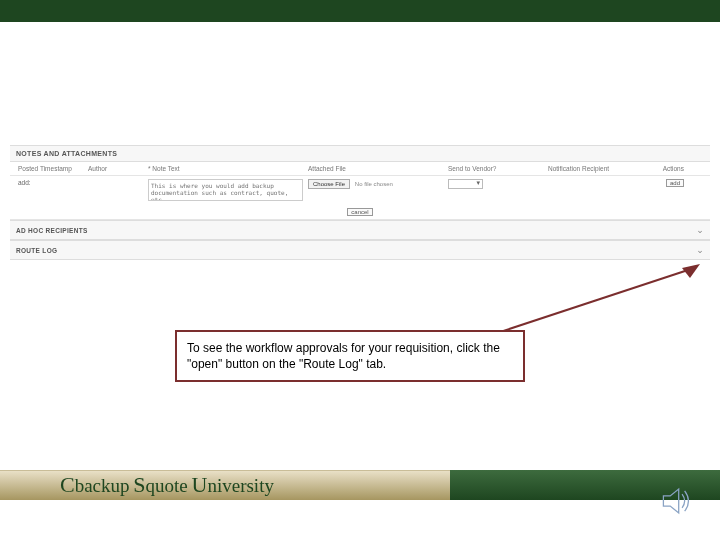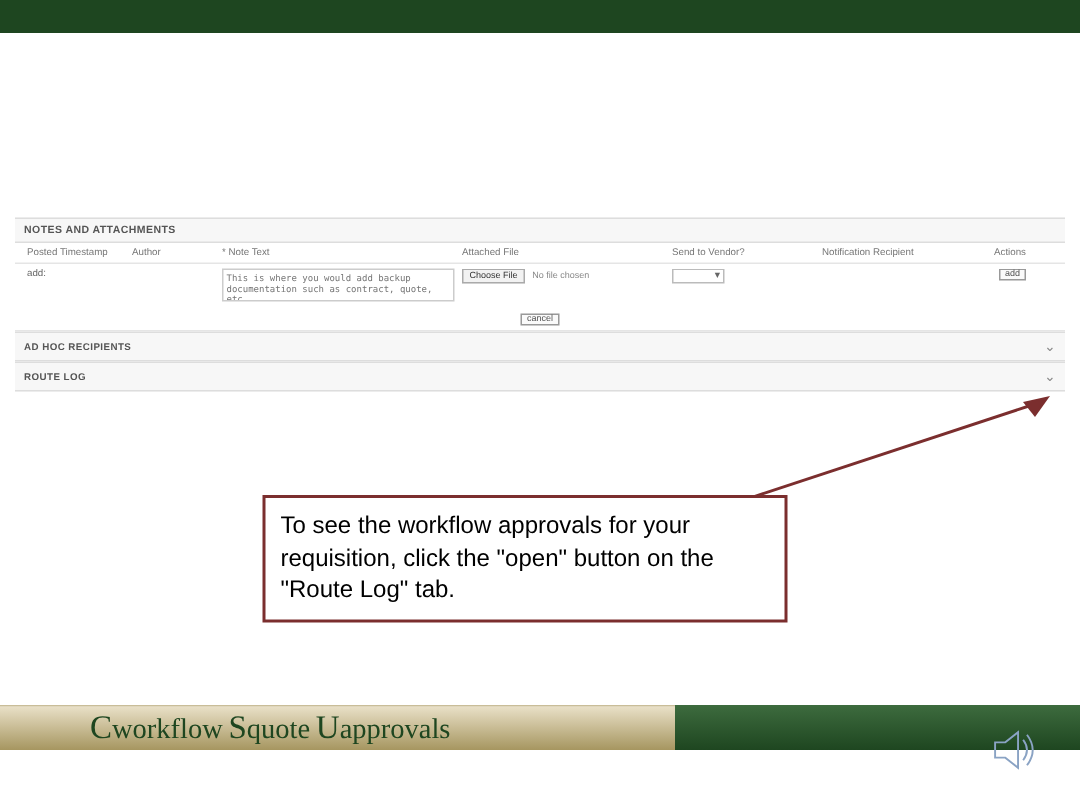--- a/index.html
+++ b/index.html
@@ -19,21 +19,21 @@
   .c-vend{width:100px}
   .c-notif{width:90px}
   .c-act{width:50px;text-align:right}
   textarea.note{width:155px;height:22px;font-size:6px;border:1px solid #ccc;padding:2px;resize:none;color:#888}
   .file-btn{display:inline-block;border:1px solid #aaa;background:#f2f2f2;padding:1px 4px;font-size:6px;color:#333;margin-right:3px}
   .nofile{color:#888;font-size:6px}
   .smallbtn{display:inline-block;border:1px solid #999;background:#fafafa;font-size:6px;padding:0 3px;color:#555}
   .sel{display:inline-block;width:35px;height:10px;border:1px solid #bbb;background:#fff;position:relative}
   .sel:after{content:"▾";position:absolute;right:2px;top:-1px;font-size:7px;color:#666}
   .act-bar{text-align:center;padding:3px 0;border-bottom:1px solid #e5e5e5}
-  .callout{position:absolute;top:330px;left:175px;width:350px;border:2px solid #7b2e2e;background:#fff;padding:8px 10px;font-size:16px;line-height:1.35;color:#000;font-family:Arial,sans-serif}
+  .callout{position:absolute;top:330px;left:175px;width:350px;border:2px solid #7b2e2e;background:#fff;padding:8px 10px;font-size:12px;line-height:1.35;color:#000;font-family:Arial,sans-serif}
   .arrow{position:absolute;top:264px;left:500px;width:200px;height:70px;pointer-events:none}
   .footer{position:absolute;left:0;right:0;bottom:0;height:70px}
   .footer .grad{height:30px;background:linear-gradient(#e9e0c7,#a69660);border-top:1px solid #c9bd98}
   .footer .base{height:40px;background:#fff}
   .footer .green{position:absolute;right:0;top:0;width:270px;height:30px;background:linear-gradient(#3d6b3e,#1e4620)}
   .csu{position:absolute;left:60px;top:2px;font-family:'Times New Roman',serif;font-size:19px;color:#1e4620}
   .csu .c{font-size:22px}
   .csu .s{font-size:22px;margin-left:-1px}
   .csu .u{font-size:22px;margin-left:-1px}
   .speaker{position:absolute;right:26px;bottom:18px}
@@ -102,23 +102,23 @@
 
 <div class="callout">
   <span>To see the workflow approvals for your requisition, click the "open" button on the "Route Log" tab.</span>
 </div>
 
 <div class="footer">
   <div class="grad"></div>
   <div class="green"></div>
   <div class="base"></div>
   <div class="csu">
-    <span class="c">C</span><span>workflow</span>
+    <span class="c">C</span><span>backup</span>
     <span class="s">S</span><span>quote</span>
-    <span class="u">U</span><span>approvals</span>
+    <span class="u">U</span><span>niversity</span>
   </div>
   <div class="speaker">
     <svg viewBox="0 0 40 40">
       <polygon points="4,14 12,14 22,6 22,34 12,26 4,26" fill="none" stroke="#8aa3c4" stroke-width="1.5"></polygon>
       <path d="M26 12 Q32 20 26 28" fill="none" stroke="#8aa3c4" stroke-width="1.5"></path>
       <path d="M29 8 Q38 20 29 32" fill="none" stroke="#8aa3c4" stroke-width="1.5"></path>
     </svg>
   </div>
 </div>
 

